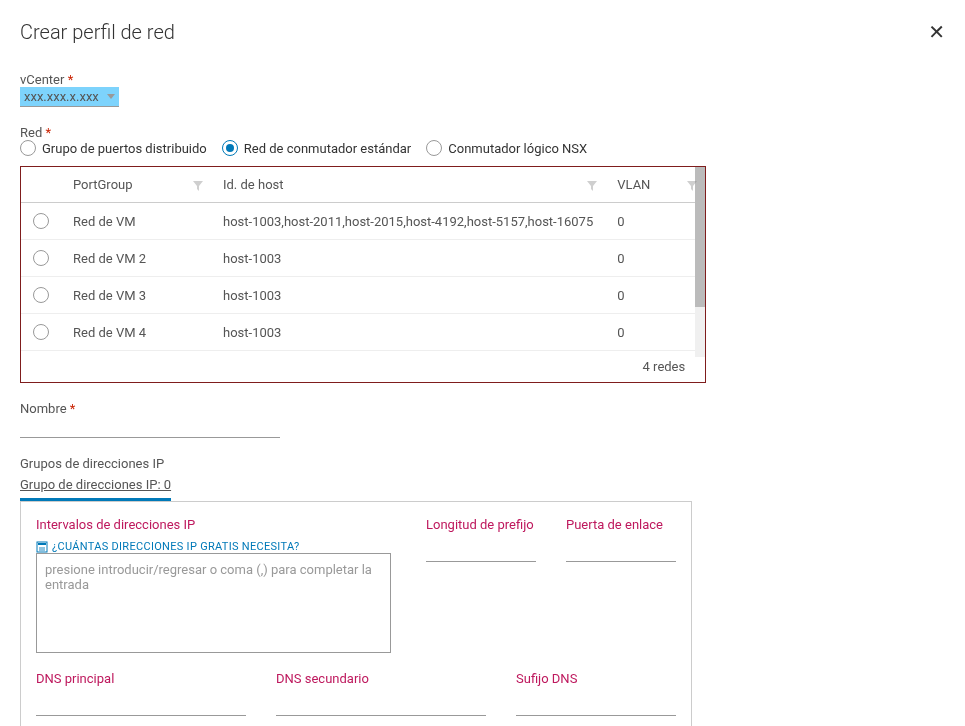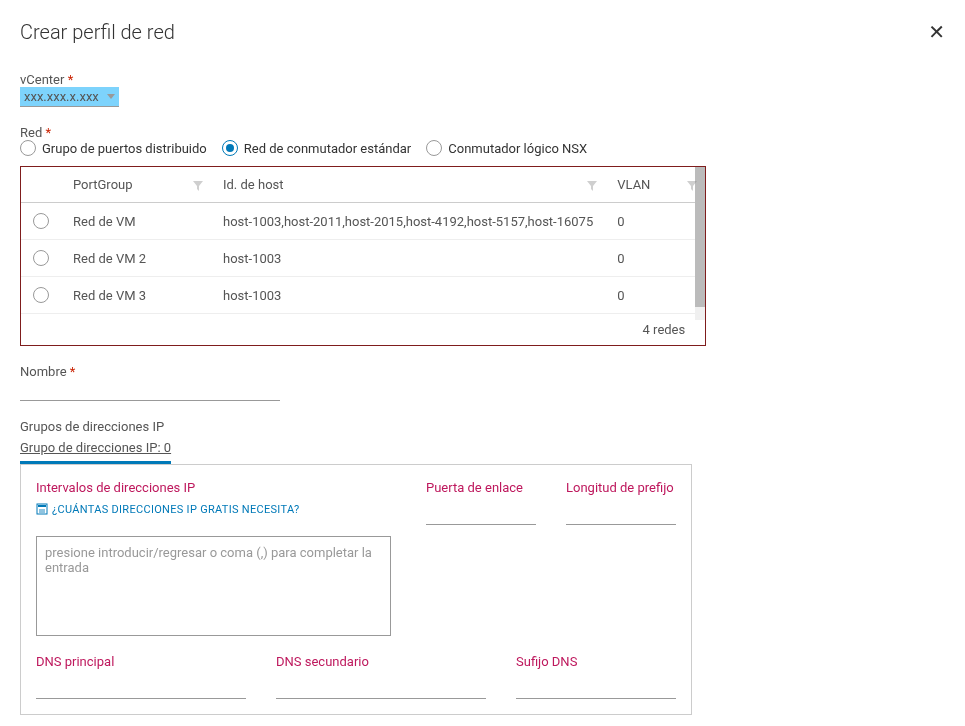--- a/index.html
+++ b/index.html
@@ -210,22 +210,23 @@
     }
     .ip-field-label {
       color: #be185d;
       margin-bottom: 8px;
     }
     .help-link {
       color: #0079b8;
       font-size: 11px;
       letter-spacing: 0.3px;
       display: flex;
+      align-items: center;
       gap: 4px;
-      margin-bottom: 20px;
+      margin-bottom: 0;
       cursor: pointer;
     }
     .help-icon {
       width: 12px;
       height: 12px;
       display: inline-flex;
     }
     .textarea-input {
       border: 1px solid #999;
       padding: 8px;
@@ -348,20 +349,28 @@
     <td>0</td>
   </tr>
             <tr>
     <td>
                 <div class="row-radio"></div>
               </td>
     <td>Red de VM 3</td>
     <td>host-1003</td>
     <td>0</td>
   </tr>
+            <tr>
+    <td>
+                <div class="row-radio"></div>
+              </td>
+    <td>Red de VM 4</td>
+    <td>host-1003</td>
+    <td>0</td>
+  </tr>
           </tbody>
       </table>
       <div class="table-footer">4 redes</div>
     </div>
   </div>
 </div>
 
 <div class="form-row">
   <div class="form-label">
     <span>Nombre</span> <span class="required">*</span>
@@ -392,25 +401,25 @@
                   <circle cx="4" cy="9" r="0.8" fill="#0079b8"></circle>
                   <circle cx="6" cy="9" r="0.8" fill="#0079b8"></circle>
                   <circle cx="8" cy="9" r="0.8" fill="#0079b8"></circle>
                 </svg>
             </span>
             <span>¿CUÁNTAS DIRECCIONES IP GRATIS NECESITA?</span>
           </div>
           <textarea class="textarea-input" placeholder="presione introducir/regresar o coma (,) para completar la entrada" style=""></textarea>
         </div>
         <div class="ip-field">
+          <div class="ip-field-label">Longitud de prefijo</div>
+          <input type="text" class="text-input-small" style="">
+        </div>
+        <div class="ip-field">
           <div class="ip-field-label">Puerta de enlace</div>
-          <input type="text" class="text-input-small" style="">
-        </div>
-        <div class="ip-field">
-          <div class="ip-field-label">Longitud de prefijo</div>
           <input type="text" class="text-input-small" style="">
         </div>
       </div>
       <div class="dns-row">
         <div class="ip-field">
           <div class="ip-field-label">DNS principal</div>
           <input type="text" class="text-input-small" style="width: 210px;">
         </div>
         <div class="ip-field">
           <div class="ip-field-label">DNS secundario</div>

